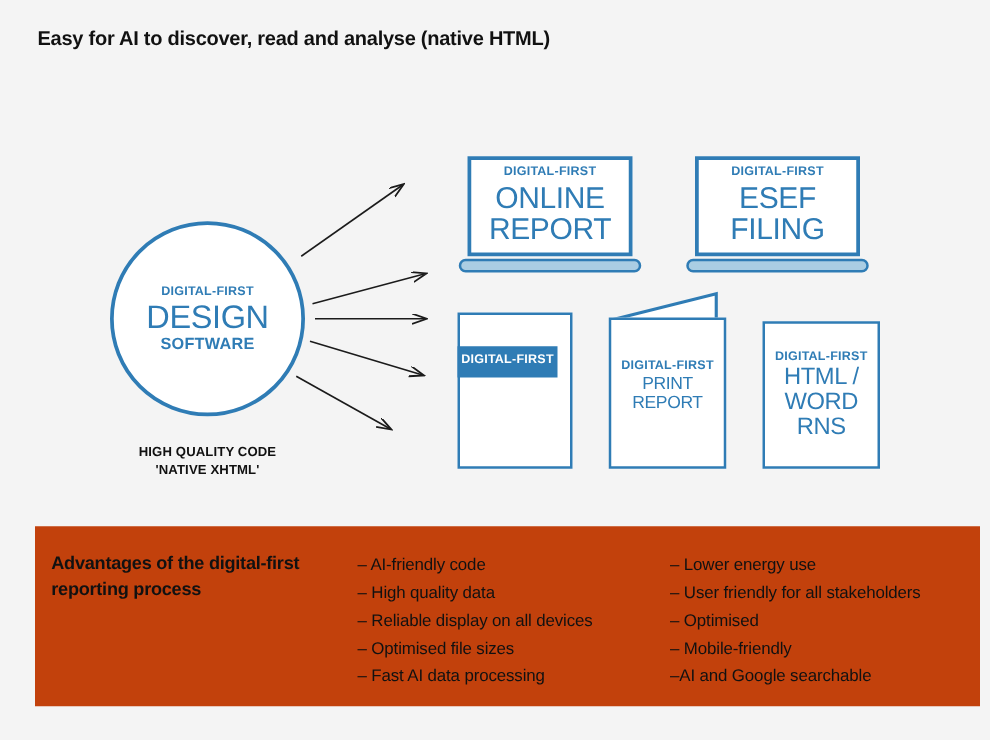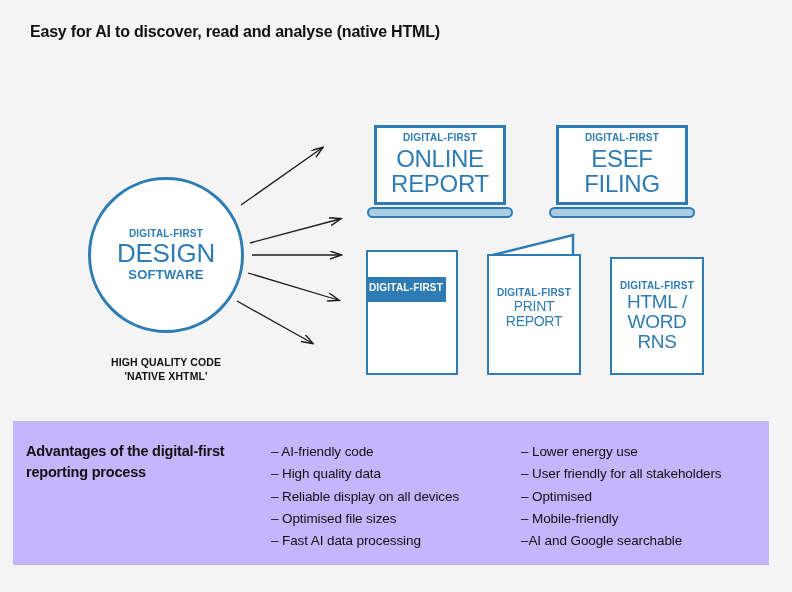--- a/index.html
+++ b/index.html
@@ -217,25 +217,25 @@
     flex-direction: column;
     align-items: center;
     justify-content: center;
     text-align: center;
   }
   #doc-html .bigword { font-size: 19px; text-align: right; }
 
   
   #advantages {
     position: absolute;
-    left: 13px;
+    left: 28px;
     top: 421px;
     width: 756px;
     height: 144px;
-    background: #c4b5fd;
+    background: #c2410c;
   }
   #adv-heading {
     position: absolute;
     left: 13px;
     top: 20px;
     width: 225px;
     font-size: 14.5px;
     font-weight: bold;
     color: #111111;
     line-height: 1.45;

